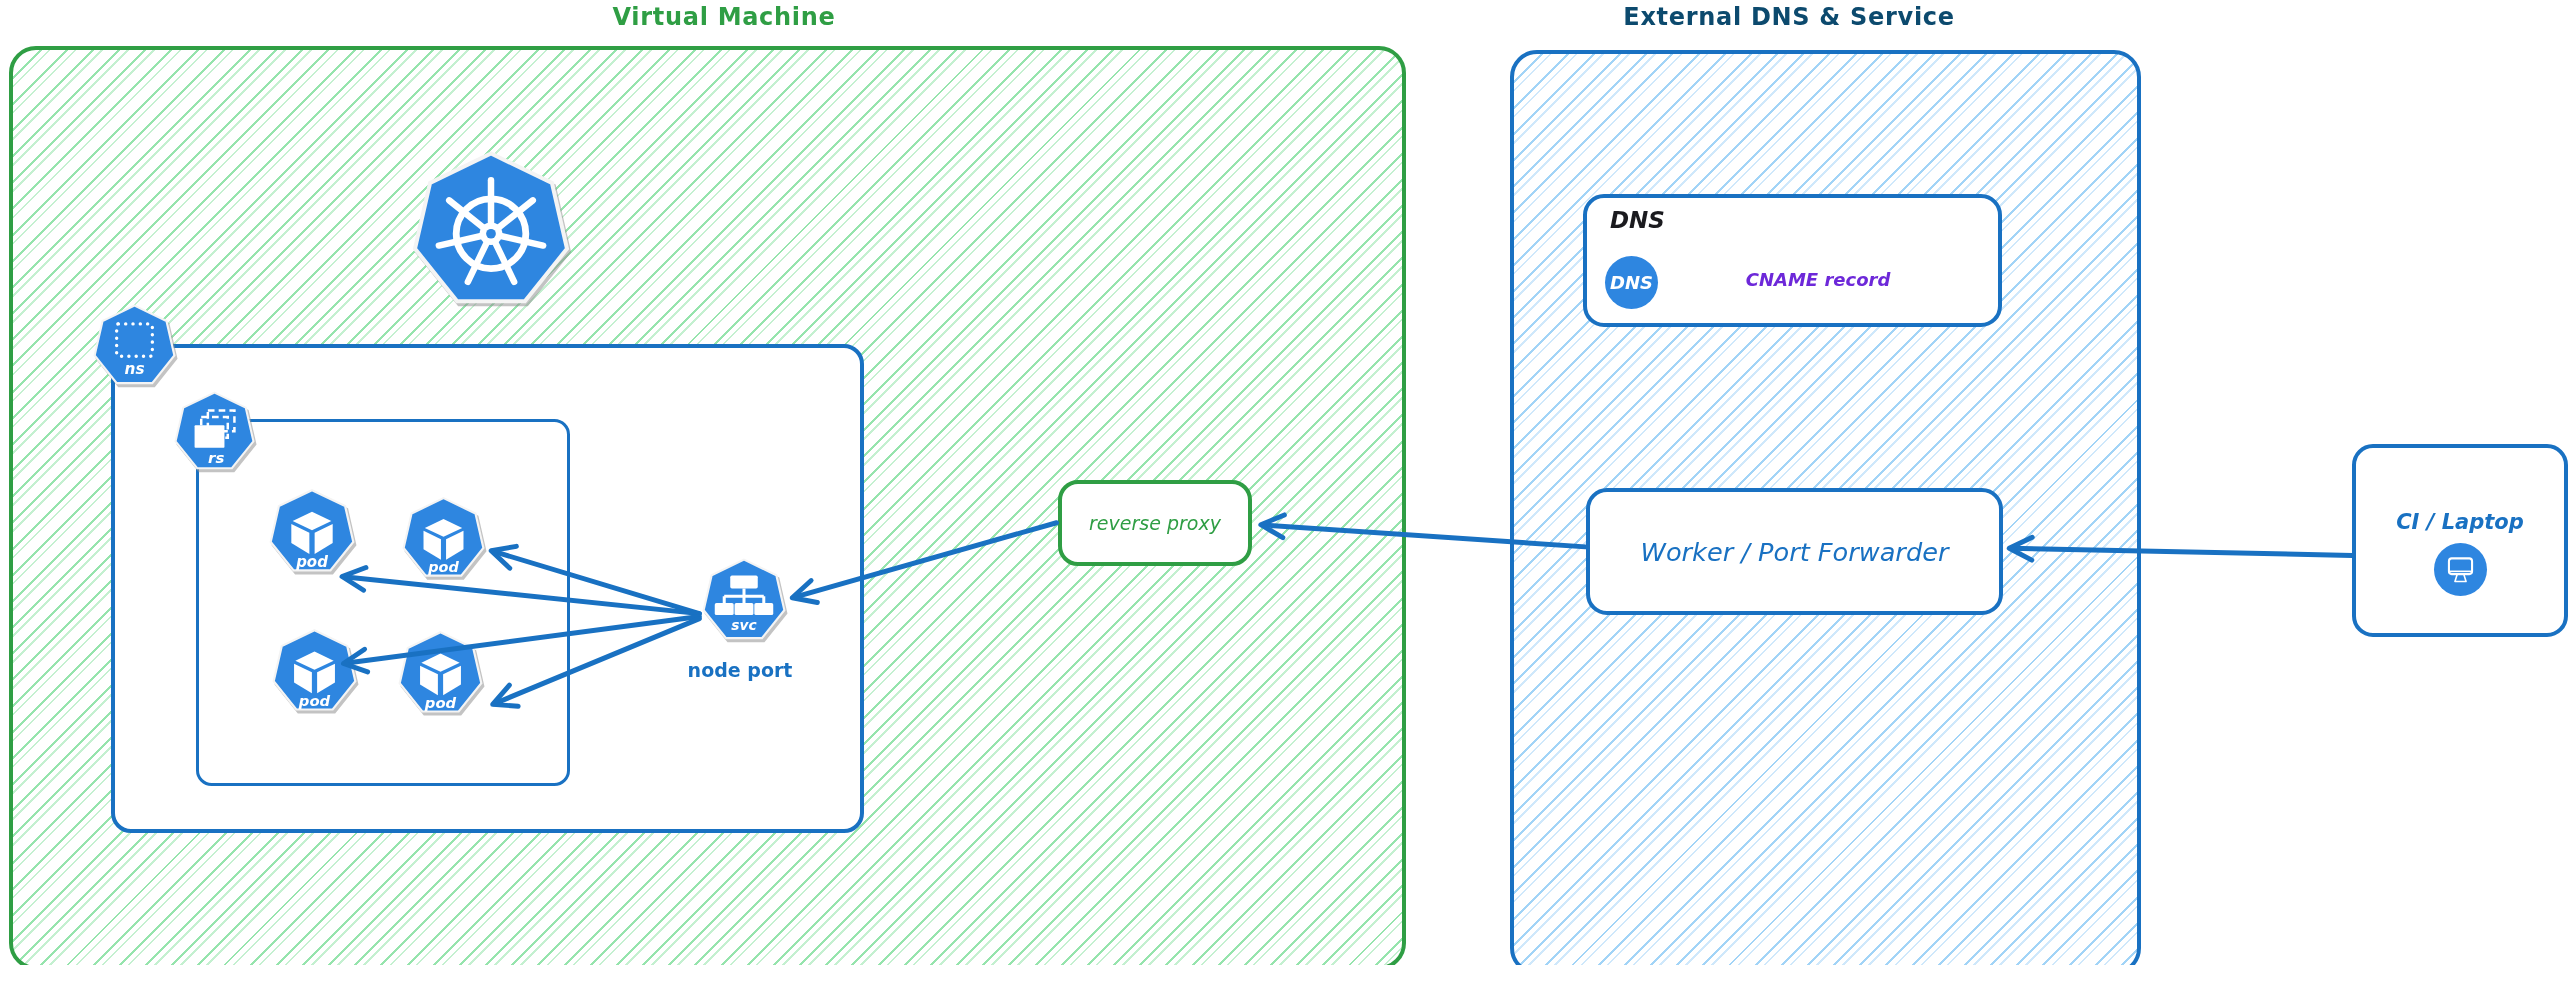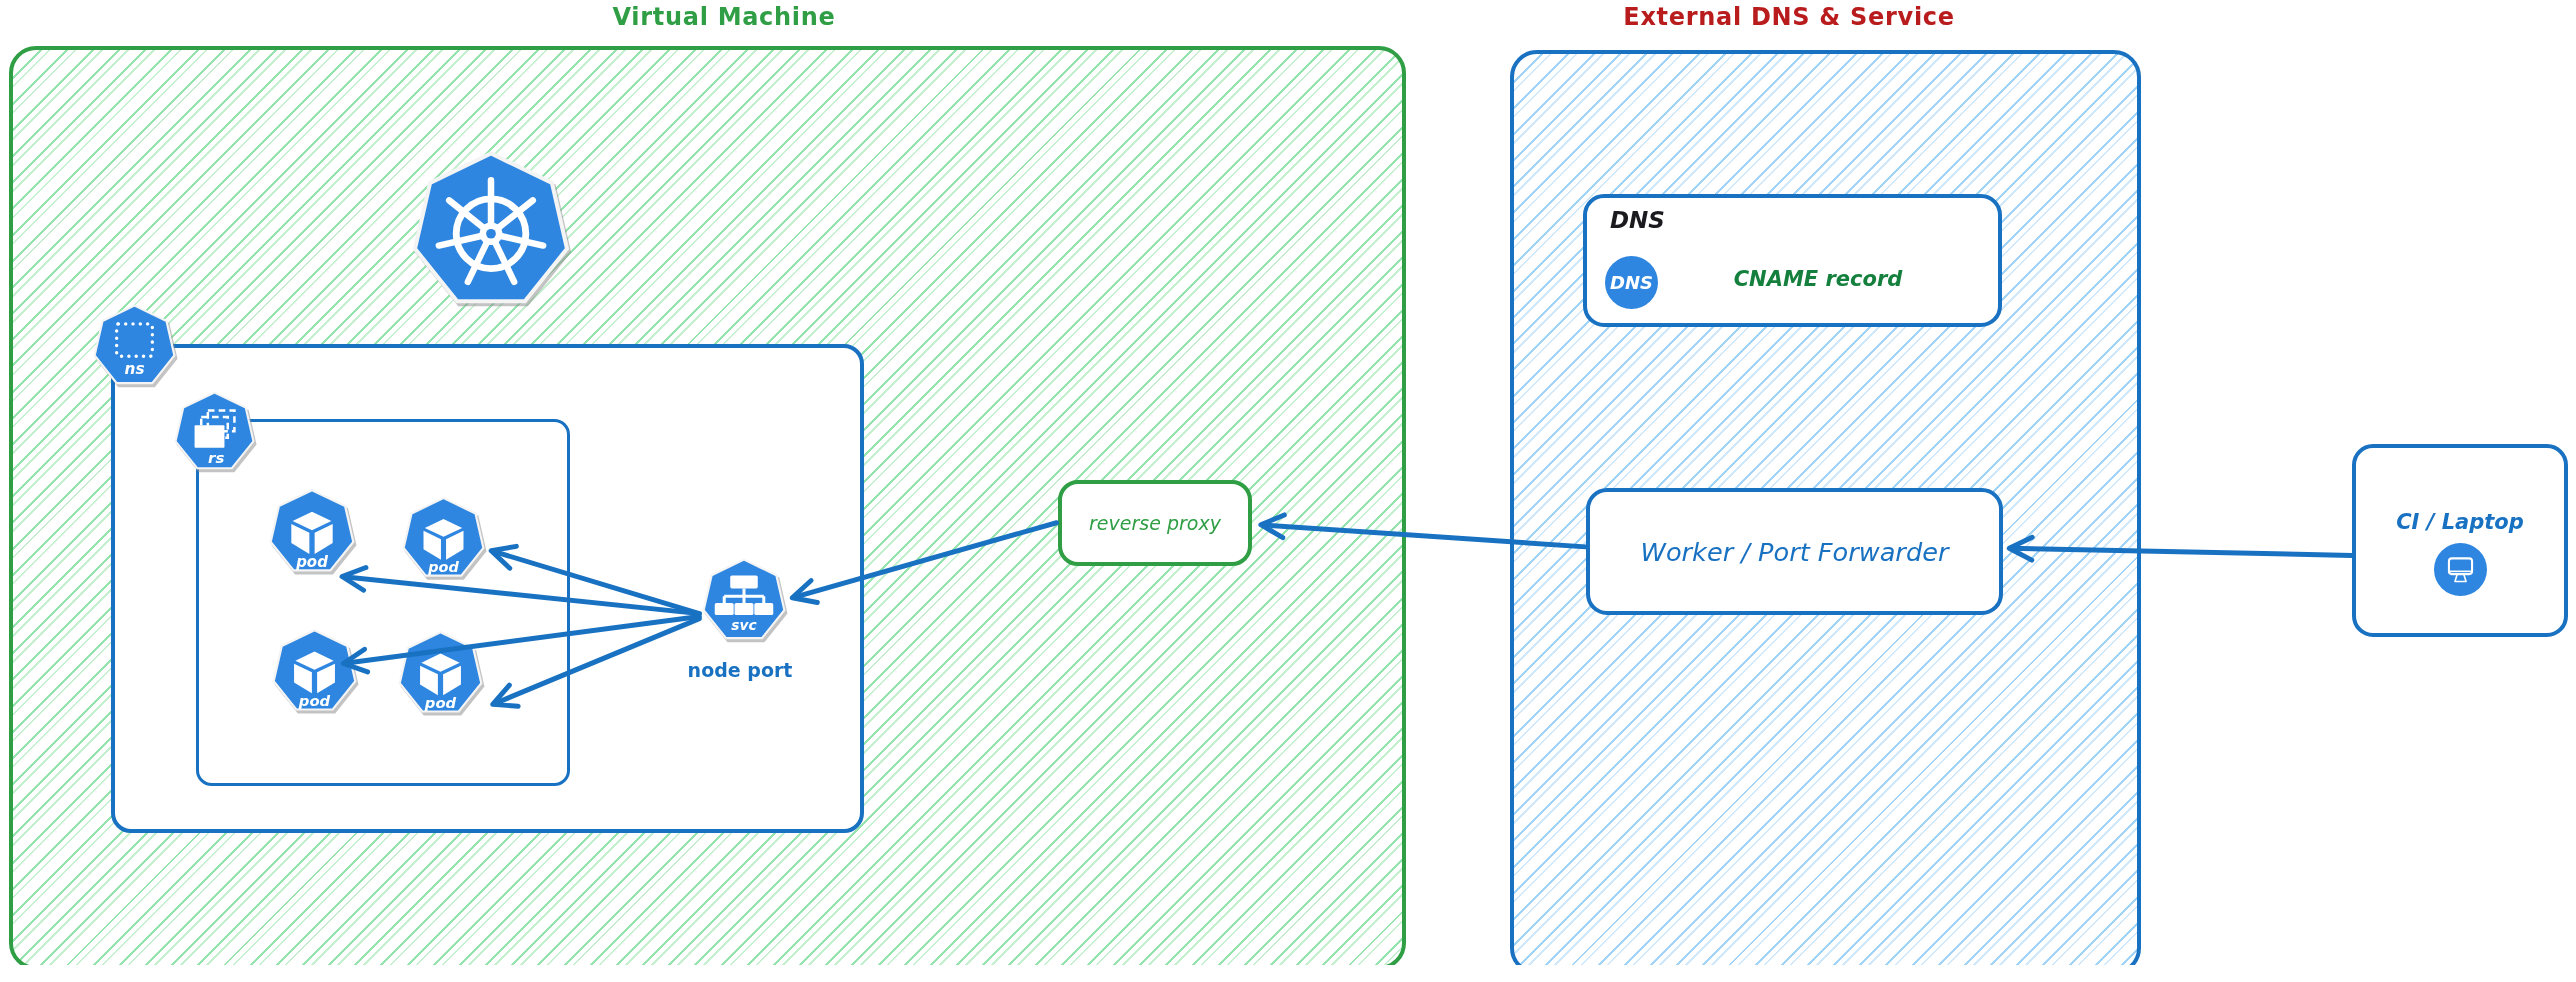--- a/index.html
+++ b/index.html
@@ -14,21 +14,21 @@
       repeating-linear-gradient(135deg, transparent 0 6.4px, #c4f0d0 6.4px 8.2px, transparent 8.2px 18.5px),
       repeating-linear-gradient(135deg, #96e4ad 0 2.1px, transparent 2.1px 18.5px);}
   .group.blue{border:4.3px solid #1971c2;
     background-color:#fff;
     background-image:
       repeating-linear-gradient(135deg, transparent 0 6.4px, #cfe8fb 6.4px 8.2px, transparent 8.2px 18.5px),
       repeating-linear-gradient(135deg, #a2d4f7 0 2.1px, transparent 2.1px 18.5px);}
   .group-title{position:absolute;top:2.8px;transform:translateX(-50%);
     font-size:24px;font-weight:bold;letter-spacing:0.7px;white-space:nowrap;}
   .gt-green{color:#2f9e44;}
-  .gt-blue{color:#b91c1c;}
+  .gt-blue{color:#0c4a6e;}
 
   
   .white-box{position:absolute;background:#fff;box-sizing:border-box;}
   .ns-box{border:4.3px solid #1971c2;border-radius:20px;}
   .rs-box{border:3.6px solid #1971c2;border-radius:15.6px;}
   .node-box{position:absolute;background:#fff;box-sizing:border-box;display:flex;
     align-items:center;justify-content:center;white-space:nowrap;font-style:italic;}
   .node-green{border:4.3px solid #2f9e44;border-radius:20px;color:#2f9e44;font-size:19px;}
   .node-blue{border:4.3px solid #1971c2;border-radius:21px;color:#1971c2;font-size:25.6px;}
 
@@ -40,21 +40,21 @@
   .caption{position:absolute;color:#1971c2;font-size:19px;font-weight:bold;
     transform:translateX(-50%);white-space:nowrap;}
 
   
   .dns-frame-label{position:absolute;left:23px;top:9.2px;color:#1b1b1f;
     font-size:23px;font-weight:bold;}
   .badge-circle{position:absolute;border-radius:50%;background:#2e86e0;
     display:flex;align-items:center;justify-content:center;color:#fff;
     font-size:18px;font-weight:bold;}
   .dns-record{position:absolute;left:231px;top:81px;transform:translate(-50%,-50%);
-    color:#15803d;font-size:21px;font-weight:bold;white-space:nowrap;}
+    color:#6d28d9;font-size:18px;font-weight:bold;white-space:nowrap;}
 
   
   .ci-box{flex-direction:column;justify-content:flex-start;}
   .ci-label{margin-top:62px;color:#1971c2;font-size:21px;font-weight:bold;}
   .monitor-circle{margin-top:8.5px;width:53px;height:53px;border-radius:50%;
     background:#2e86e0;display:flex;align-items:center;justify-content:center;}
 
   .overlay{position:absolute;left:0;top:0;z-index:30;pointer-events:none;}
   .layer1{z-index:5;} .layer2{z-index:10;} .layer3{z-index:15;} .layer4{z-index:20;}
 </style>

